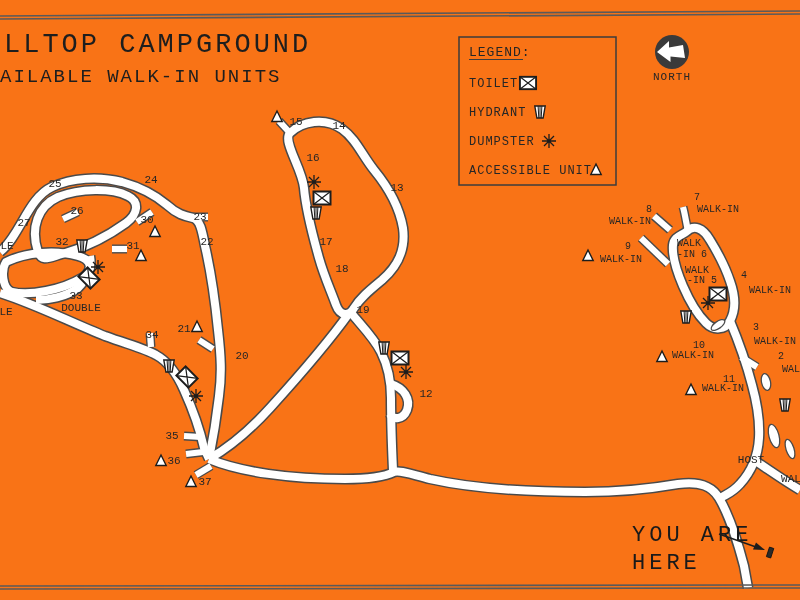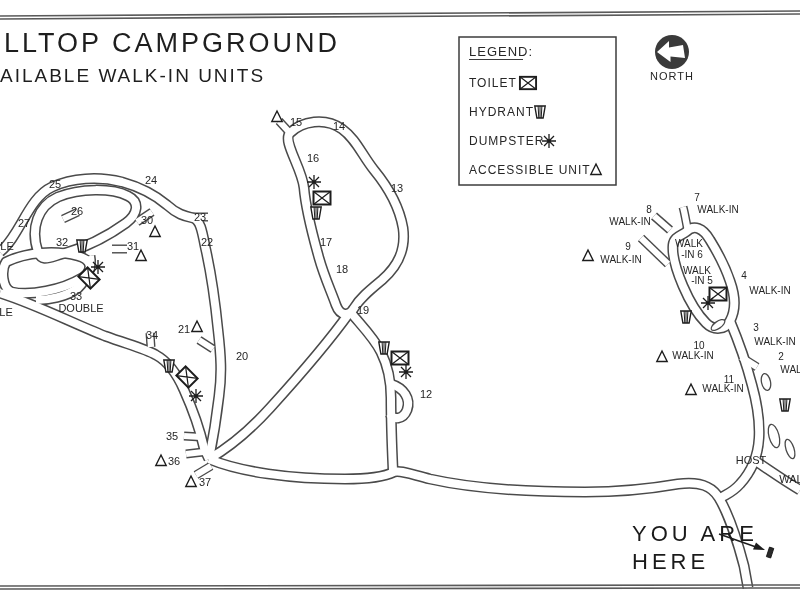--- a/index.html
+++ b/index.html
@@ -1,17 +1,17 @@
 <!DOCTYPE html>
 <html><head>
 <meta charset="utf-8">
 <style>
   html,body{margin:0;padding:0;background:#e8e8e8;}
-  #stage{position:relative;width:800px;height:600px;background:#ffffff;overflow:hidden;
-         font-family:Liberation Sans, sans-serif;}
+  #stage{position:relative;width:800px;height:600px;background:#f97316;overflow:hidden;
+         font-family:Liberation Mono, monospace;}
   svg{display:block}
   text{fill:#262626}
   .title1{font-size:27px;letter-spacing:3px;fill:#1e1e1e}
   .title2{font-size:19px;letter-spacing:2px;fill:#1e1e1e}
   .legend-head{font-size:13px;letter-spacing:1px}
   .legend-item{font-size:12px;letter-spacing:1px}
   .north-label{font-size:11px;letter-spacing:1px}
   .yah{font-size:22px;letter-spacing:4px;fill:#1a1a1a}
   .sitenum{font-size:11px}
   .walkin{font-size:10px}

